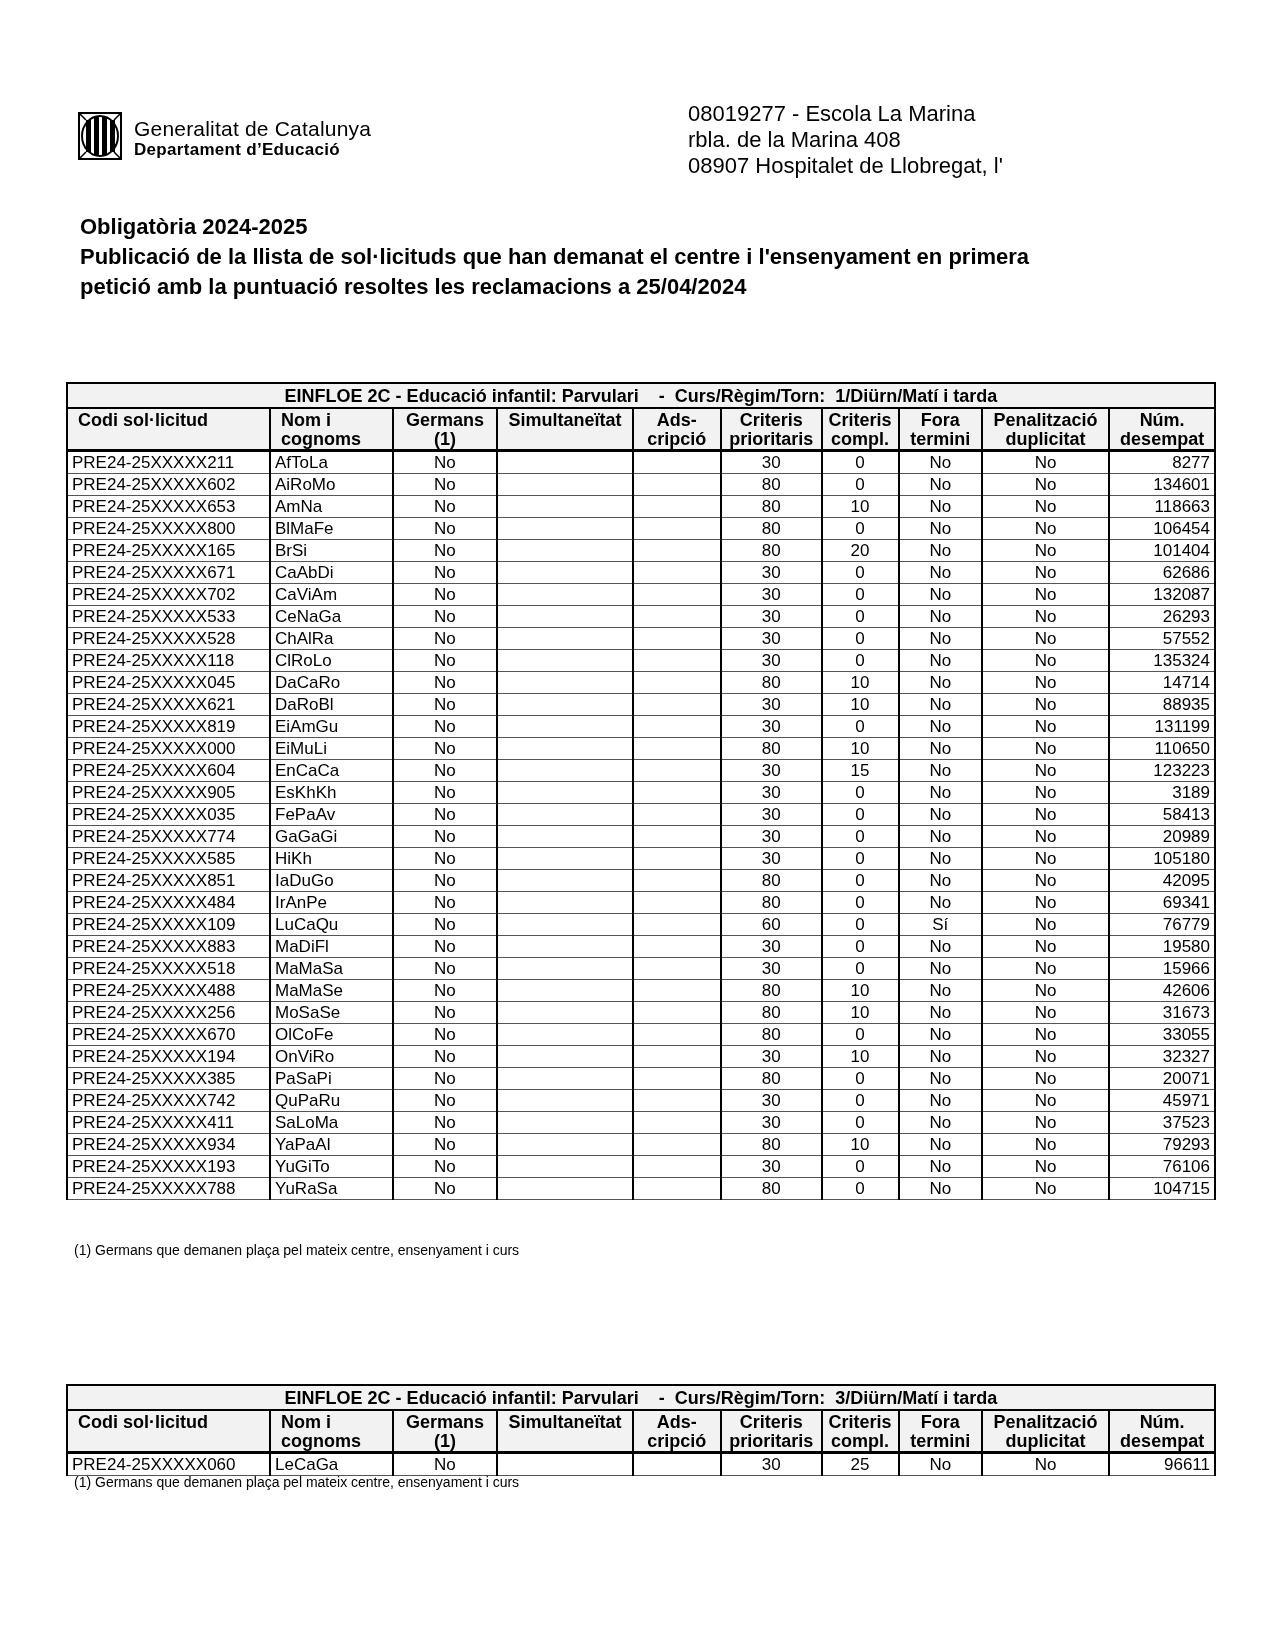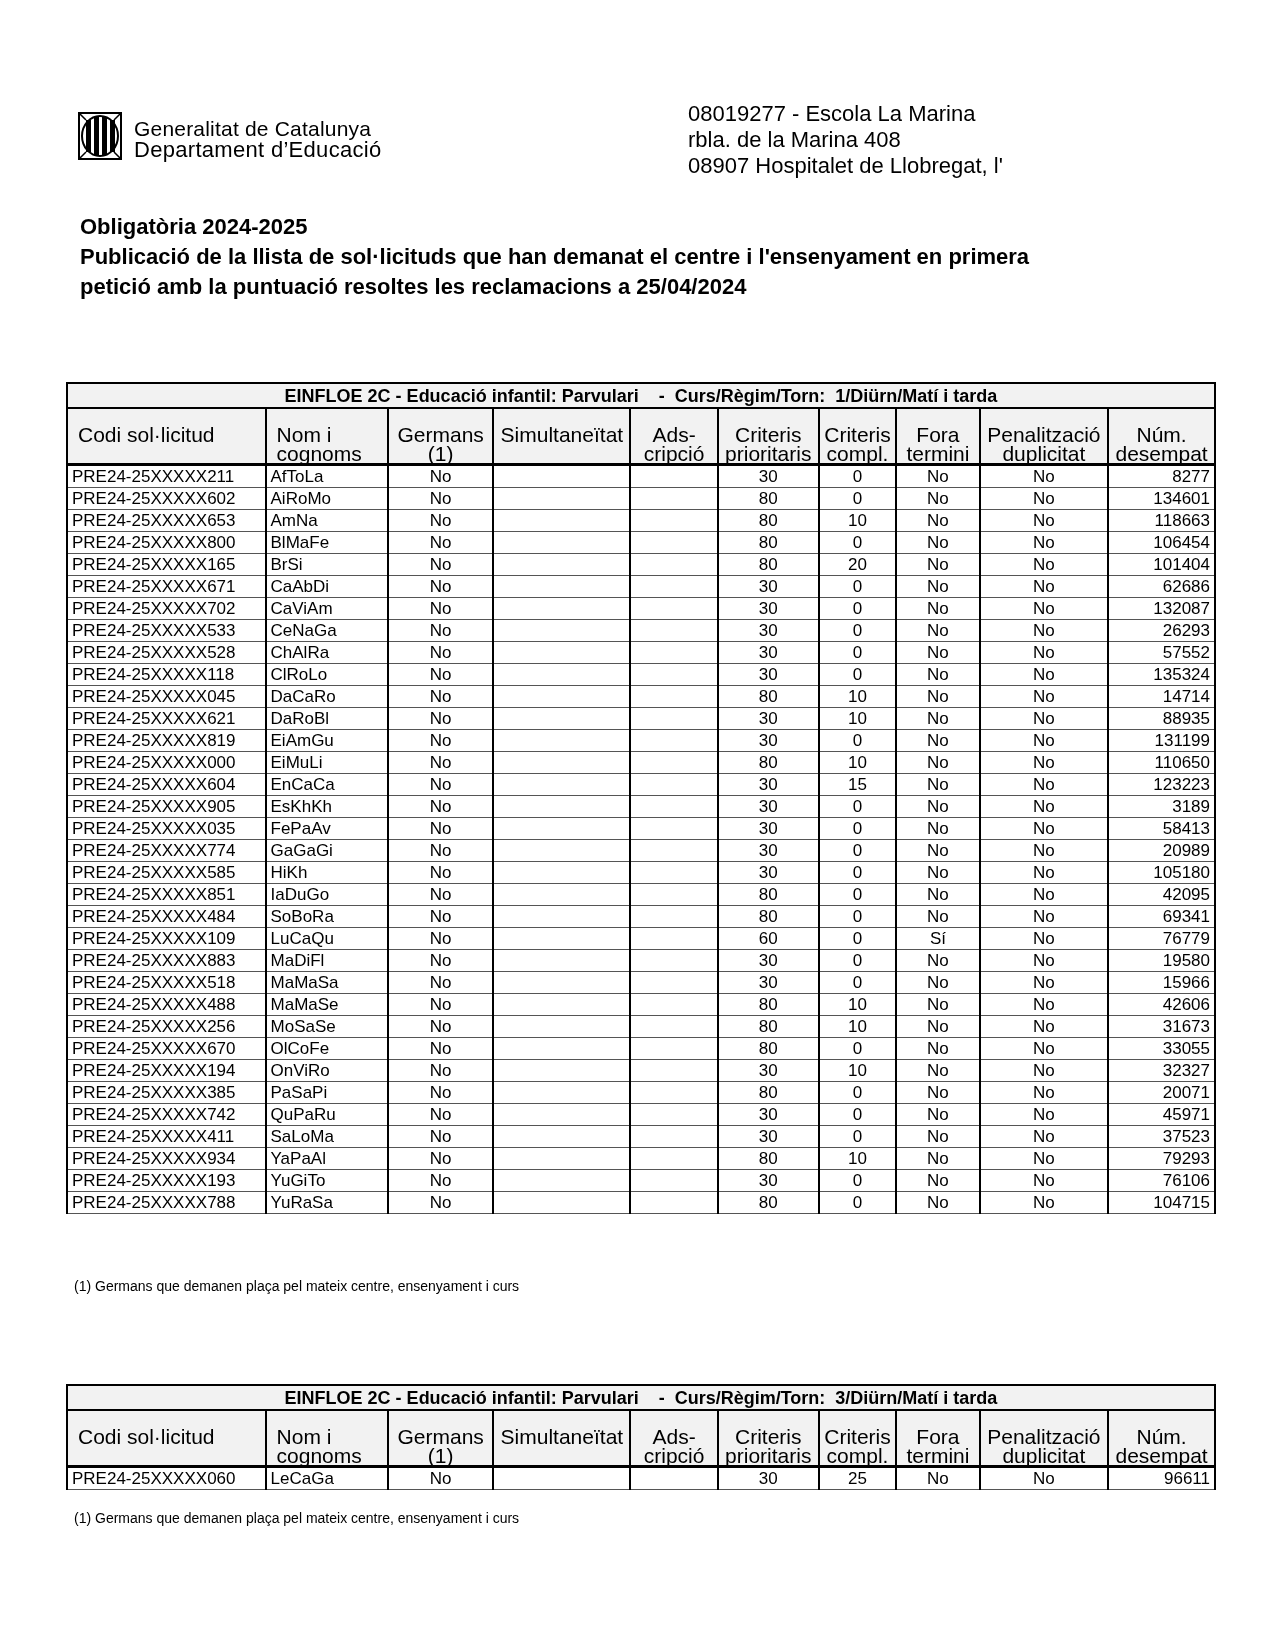--- a/index.html
+++ b/index.html
@@ -2,33 +2,33 @@
 <html><head>
   <meta charset="utf-8">
   <style>
     html, body { margin: 0; padding: 0; background: #ffffff; }
     body { width: 1275px; height: 1650px; position: relative; font-family: "Liberation Sans", sans-serif; color: #000; }
     .logo { position: absolute; left: 78px; top: 112px; display: flex; align-items: flex-end; }
     .logo-mark { width: 44px; height: 48px; position: relative; }
     .logo-mark svg { display: block; }
     .logo-text { margin-left: 12px; line-height: 21px; }
     .logo-line1 { font-size: 21px; font-weight: normal; letter-spacing: 0.2px; }
-    .logo-line2 { font-size: 22px; font-weight: normal; letter-spacing: 0.3px; }
+    .logo-line2 { font-size: 17px; font-weight: bold; letter-spacing: 0.3px; }
     .address { position: absolute; left: 688px; top: 101px; font-size: 22px; line-height: 26px; }
     .title-block { position: absolute; left: 80px; top: 212px; font-size: 22px; font-weight: bold; line-height: 30px; }
     table.grid { position: absolute; left: 66px; width: 1150px; border-collapse: collapse; font-size: 17px; }
     table.grid td, table.grid th { border: 1.5px solid #000; padding: 0 4px; height: 21px; line-height: 20px; }
     table.grid tbody td { border-top: 1px solid #555; border-bottom: 1px solid #555; border-left: 2px solid #000; border-right: 2px solid #000; }
     table.grid .caption-row th { background: #f2f2f2; font-size: 18px; font-weight: bold; text-align: center; height: 23px; border: 2px solid #000; border-top: 2px solid #000; }
-    table.grid .head-row th { background: #f2f2f2; font-size: 21px; font-weight: normal; text-align: center; vertical-align: top; line-height: 19px; padding-top: 16px; height: 38px; border: 2px solid #000; border-bottom: 3px solid #000; }
+    table.grid .head-row th { background: #f2f2f2; font-size: 18px; font-weight: bold; text-align: center; vertical-align: top; line-height: 19px; padding-top: 2px; height: 38px; border: 2px solid #000; border-bottom: 3px solid #000; }
     table.grid .head-row th.left { text-align: left; padding-left: 10px; }
     td.c { text-align: center; }
     td.l { text-align: left; padding-left: 10px; }
     td.r { text-align: right; padding-right: 12px; }
-    .footnote { position: absolute; left: 74px; font-size: 14px; margin-top: 36px; }
+    .footnote { position: absolute; left: 74px; font-size: 14px; }
   </style>
 </head>
 <body>
 
 <div class="logo">
   <div class="logo-mark">
     <svg width="44" height="48" viewBox="0 0 44 48">
       <rect x="1" y="1" width="42" height="46" fill="none" stroke="#000" stroke-width="2"></rect>
       <ellipse cx="22" cy="24" rx="18" ry="20" fill="#fff" stroke="#000" stroke-width="2"></ellipse>
       <rect x="8" y="8" width="5" height="32" fill="#000"></rect>
@@ -340,21 +340,21 @@
         <td class="c"></td>
         <td class="c"></td>
         <td class="c">80</td>
         <td class="c">0</td>
         <td class="c">No</td>
         <td class="c">No</td>
         <td class="r">42095</td>
       </tr>
       <tr>
         <td class="l">PRE24-25XXXXX484</td>
-        <td class="l">SoBoRa</td>
+        <td class="l">IrAnPe</td>
         <td class="c">No</td>
         <td class="c"></td>
         <td class="c"></td>
         <td class="c">80</td>
         <td class="c">0</td>
         <td class="c">No</td>
         <td class="c">No</td>
         <td class="r">69341</td>
       </tr>
       <tr>

